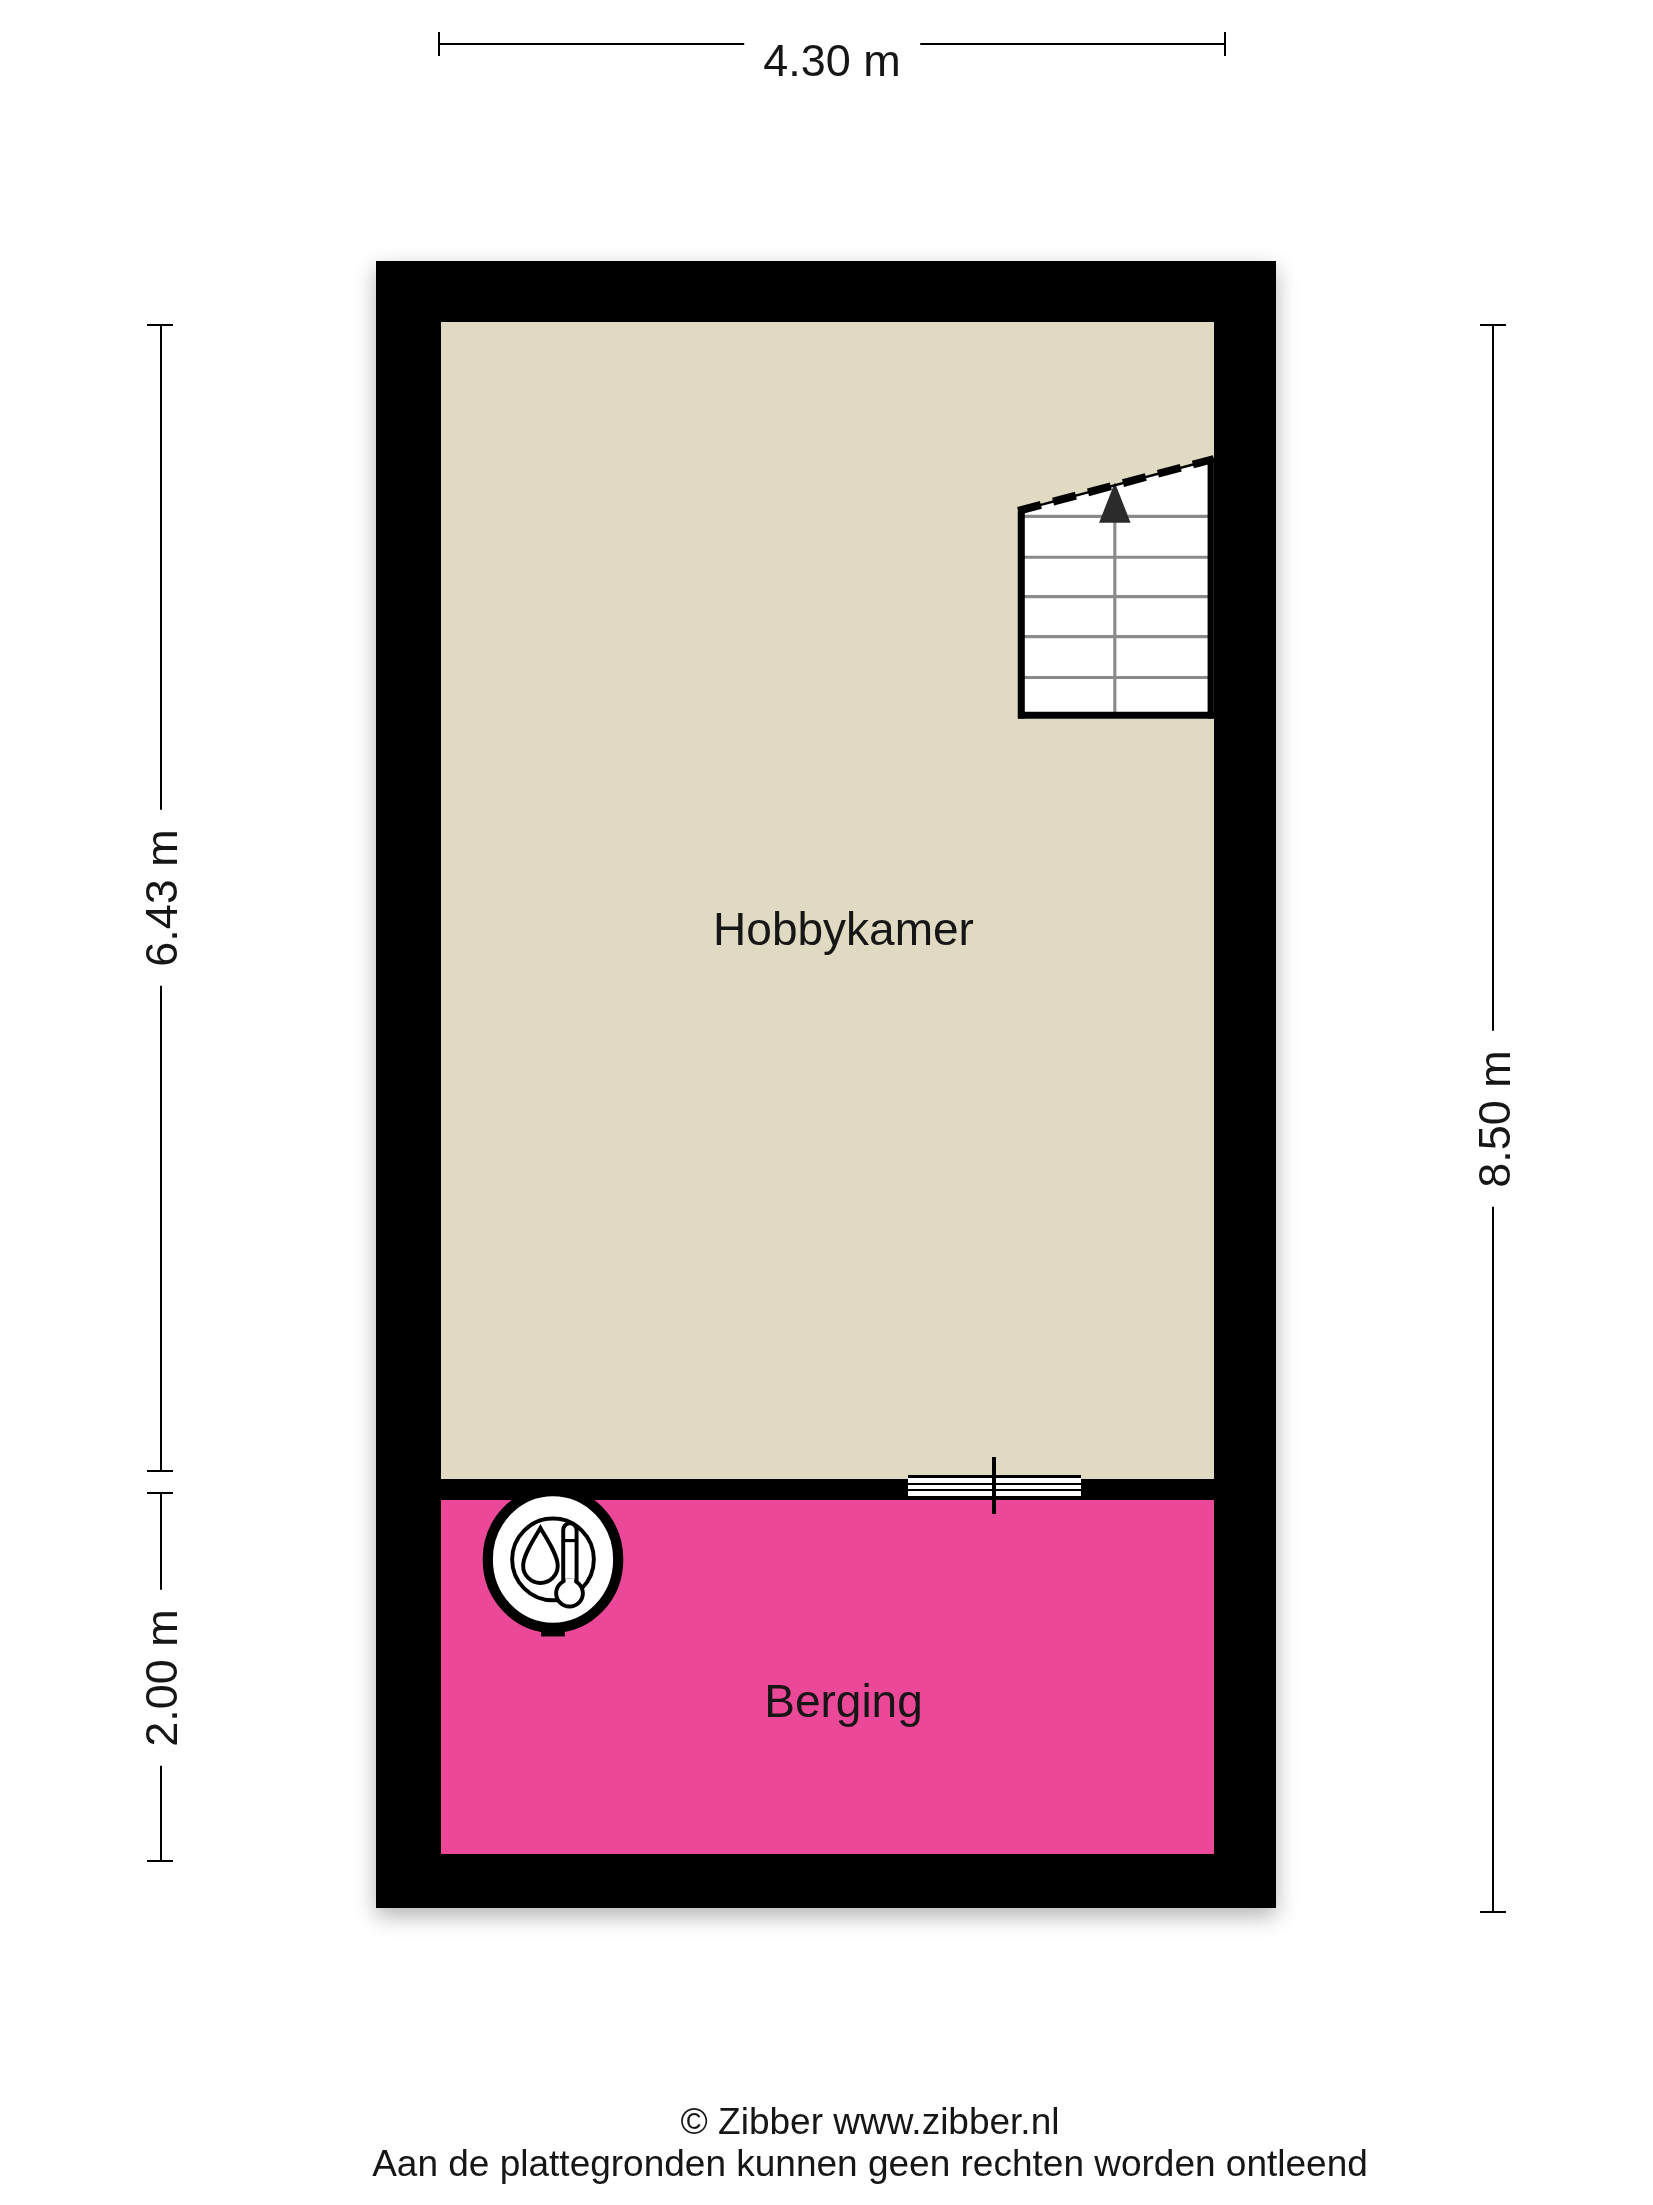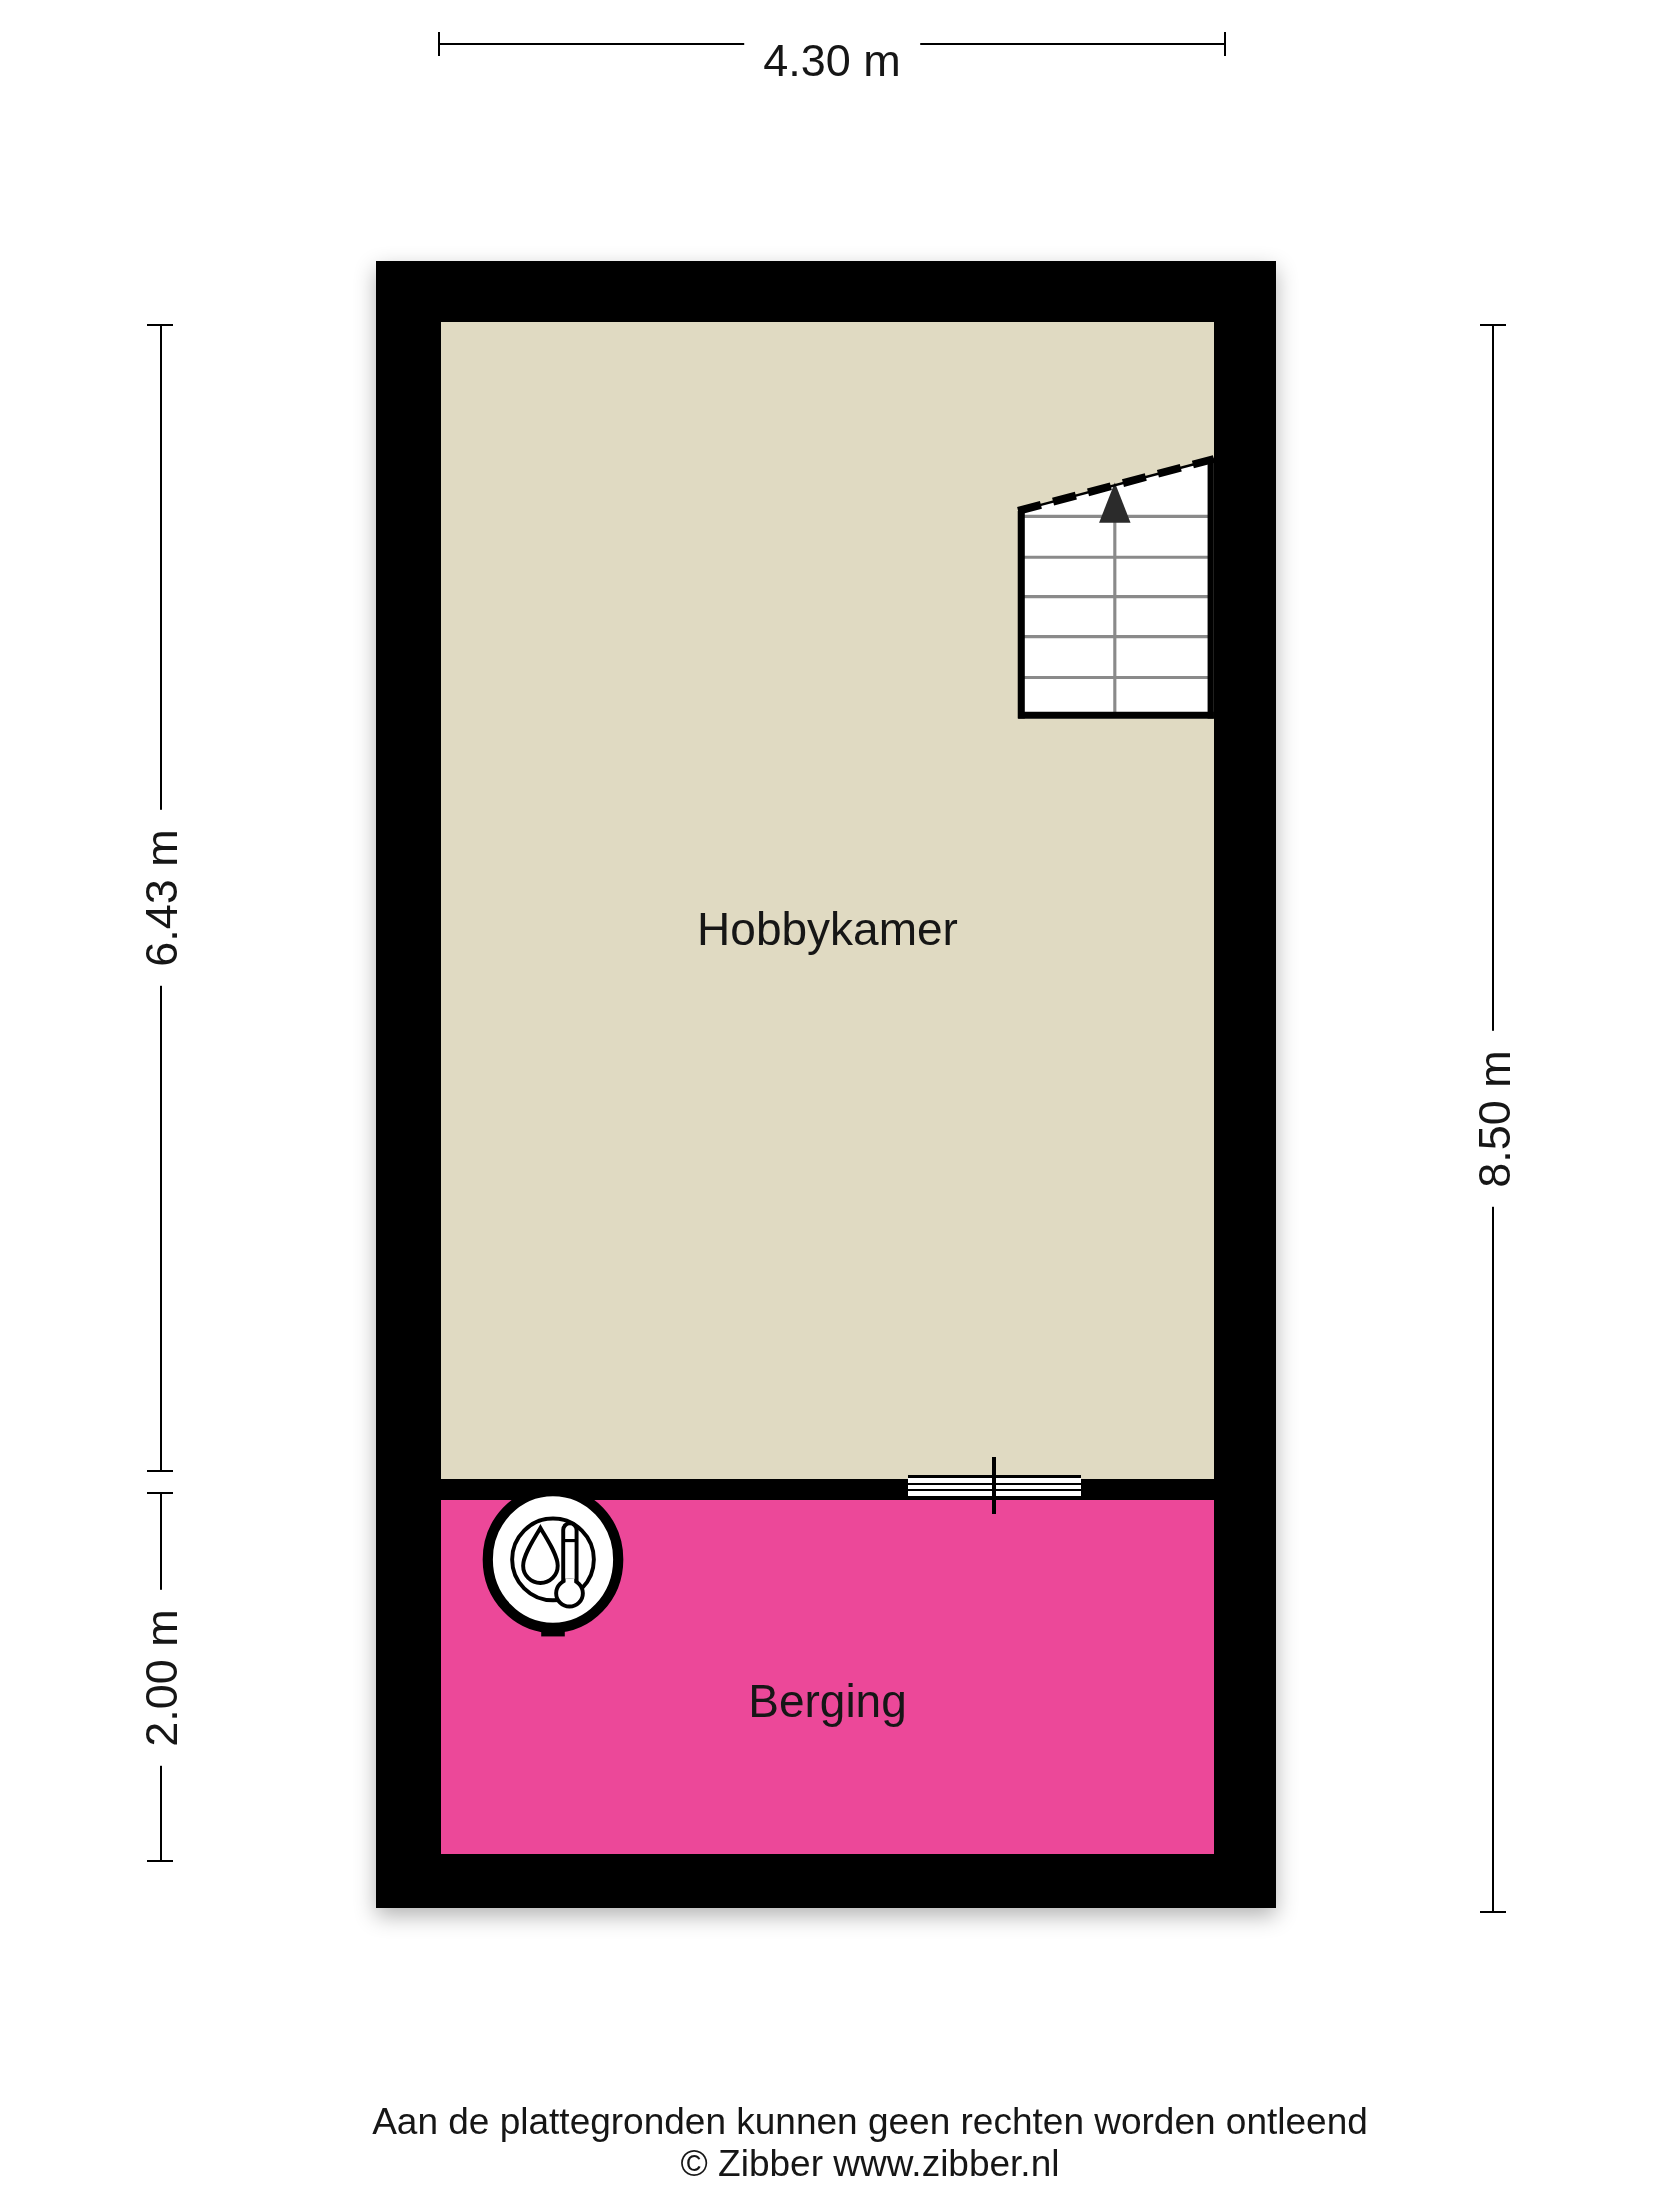--- a/index.html
+++ b/index.html
@@ -16,21 +16,21 @@
     position:absolute;left:376px;top:261px;width:900px;height:1647px;
     background:#000;
     box-shadow:0 7.9px 20.5px rgba(0,0,0,0.30);
   }
   .room{position:absolute;left:65px;width:773px;}
   .room-hobby{top:61px;height:1158px;background:#E0DAC2;}
   .inner-wall{position:absolute;left:65px;top:1218px;width:773px;height:20.5px;background:#000;}
   .room-berging{top:1239px;height:354px;background:#ec4899;}
   .room-label{
     position:absolute;left:0;width:100%;text-align:center;
-    font-size:46px;line-height:49px;white-space:nowrap;
+    font-size:46px;line-height:49px;white-space:nowrap;padding-left:16px;
   }
   .room-hobby .room-label{top:583px;}
   .room-berging .room-label{top:177px;}
   
   .stairs{position:absolute;left:642px;top:198px;overflow:visible;}
   
   .door-stripes{
     position:absolute;left:532px;top:1214px;width:173px;height:23.6px;
     background:#fff;border-top:3.2px solid #000;border-bottom:3.2px solid #000;
     box-sizing:border-box;
@@ -134,18 +134,18 @@
       <circle cx="90" cy="96" r="52" fill="#fff" stroke="#000" stroke-width="5"></circle>
       <path d="M74 56 C 66 70 52 90 52 104 a22 22 0 0 0 44 0 C 96 90 82 70 74 56 Z" fill="#fff" stroke="#000" stroke-width="5"></path>
       <rect x="103" y="50" width="17" height="86" rx="8.5" fill="#fff" stroke="#000" stroke-width="5"></rect>
       <line x1="104" y1="72" x2="119" y2="72" stroke="#000" stroke-width="4"></line>
       <circle cx="111" cy="139" r="17" fill="#fff" stroke="#000" stroke-width="5"></circle>
       <rect x="106" y="120" width="11" height="12" fill="#fff"></rect>
     </svg>
   </div>
 
   <div class="footer">
+    <div>© Zibber www.zibber.nl</div>
     <div>Aan de plattegronden kunnen geen rechten worden ontleend</div>
-    <div>© Zibber www.zibber.nl</div>
   </div>
 
 </div>
 
 
 </body></html>

